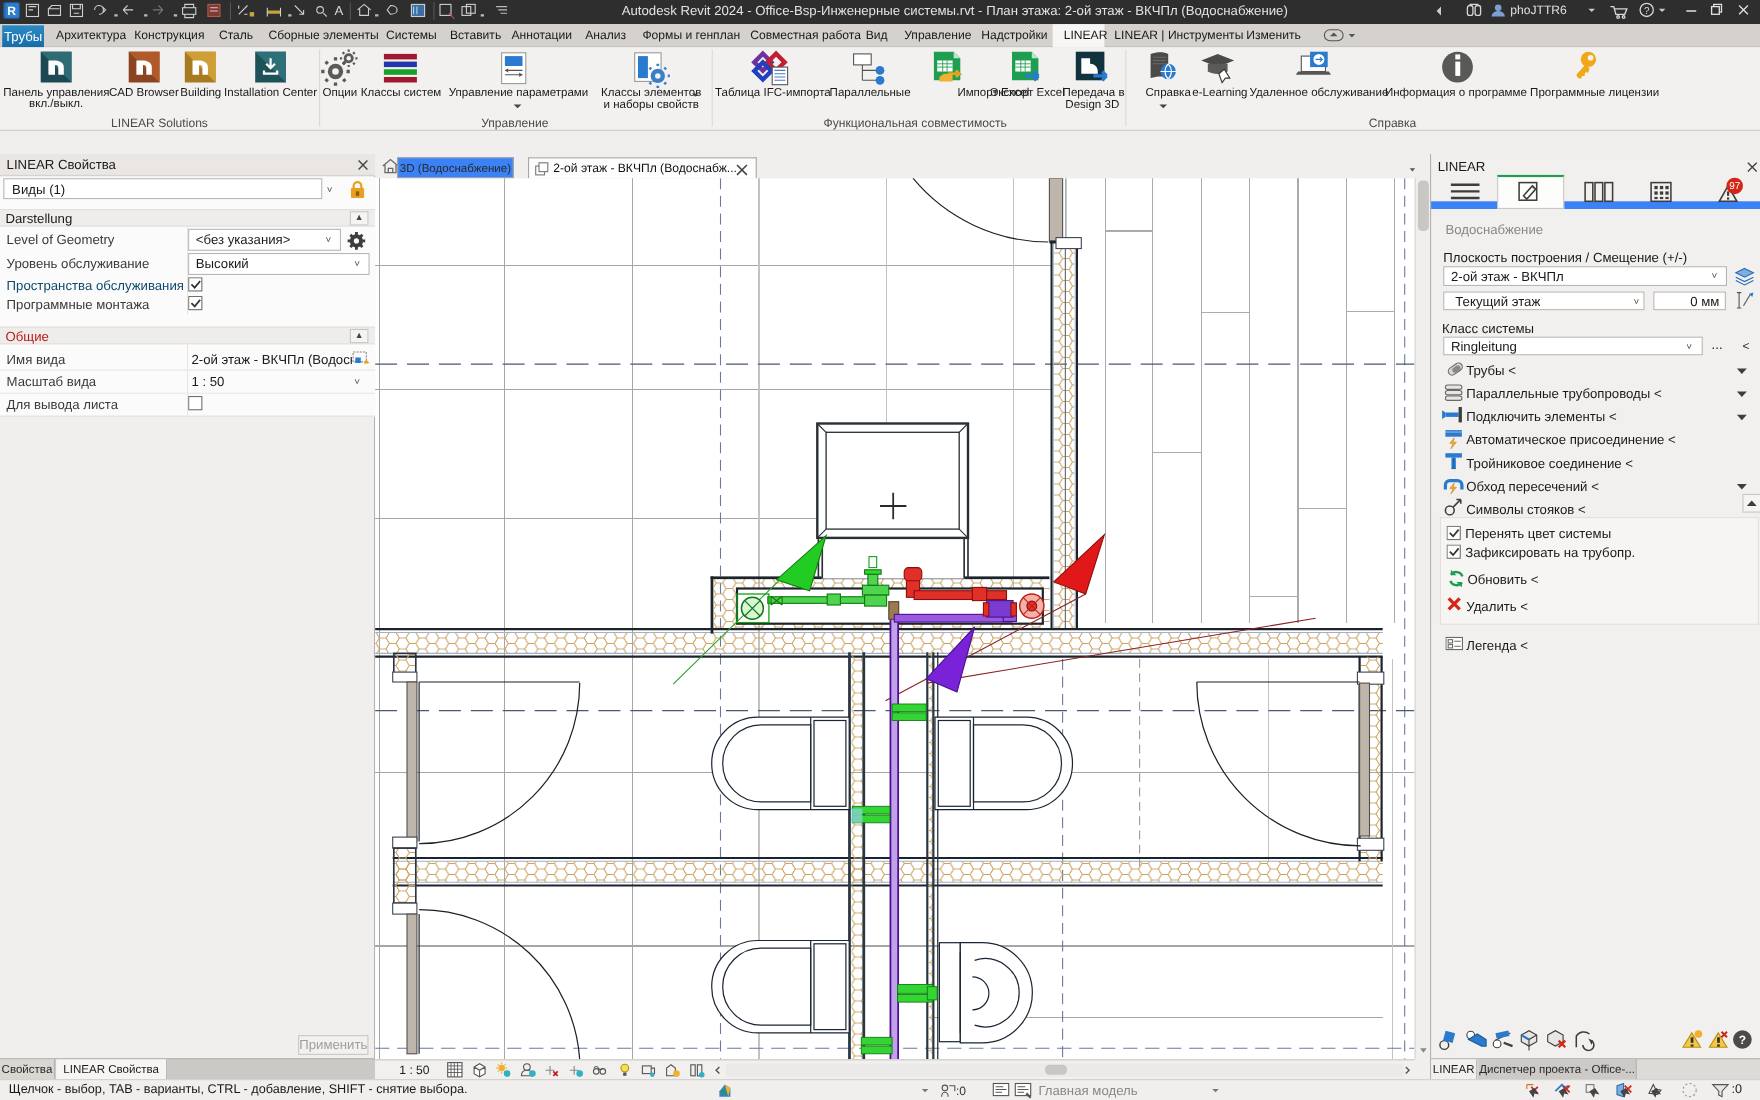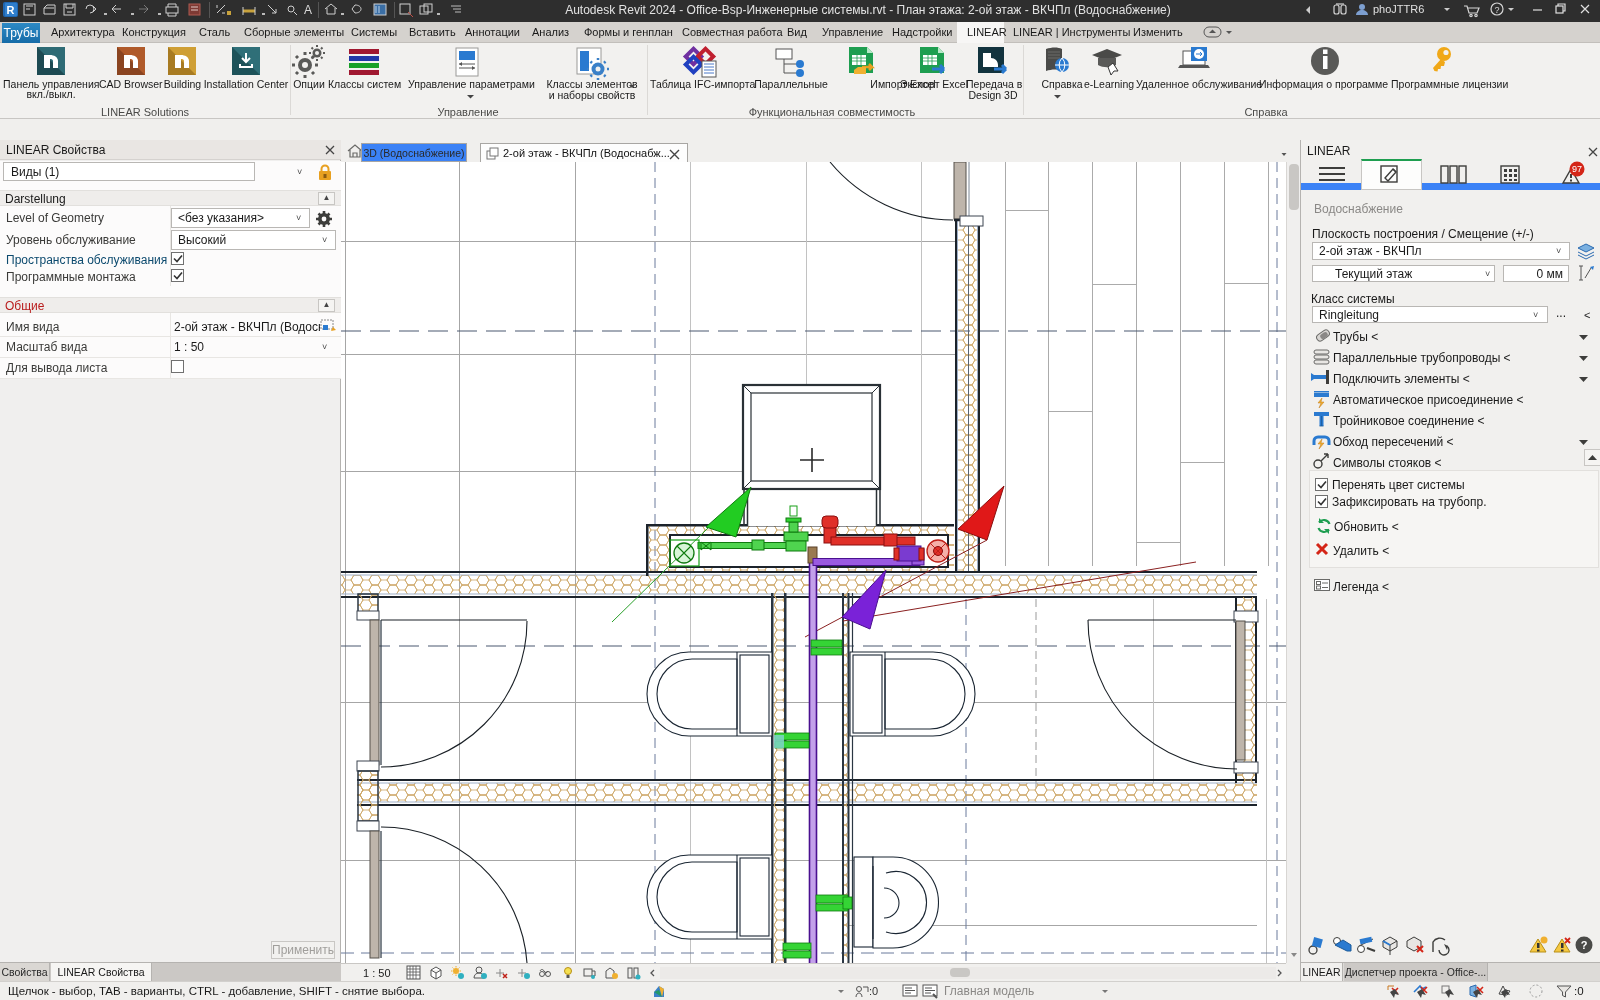--- a/index.html
+++ b/index.html
@@ -285,21 +285,21 @@
 </div>
 <div class="abs" id="midstrip"></div>
 <div class="abs" id="leftpanel">
 <div style="position:absolute;left:0;top:0;width:341px;height:20px;background:#e9e6e3;border-bottom:1px solid #d5d2cf;">
 <span style="position:absolute;left:6px;top:3px;font-size:12px;color:#1a1a1a;">LINEAR Свойства</span>
 <svg width="12" height="12" style="position:absolute;left:324px;top:4px">
         <path d="M2 2l8 8M10 2l-8 8" stroke="#444" stroke-width="1.3"></path>
       </svg>
 </div>
 <div style="position:absolute;left:0;top:21px;width:341px;height:218px;background:#fcfbfb;border-bottom:1px solid #d8d6d3;"></div>
-<div class="combo" style="left:3px;top:22px;width:252px;height:19px;line-height:18px;padding-left:7px;">Виды (1)</div>
+<div class="combo" style="left:3px;top:22px;width:290px;height:19px;line-height:18px;padding-left:7px;">Виды (1)</div>
 <div class="chev" style="left:297px;top:27px;">˅</div>
 <svg width="16" height="17" style="position:absolute;left:317px;top:24px">
 <rect x="2" y="7" width="12" height="9" rx="1" fill="#e8a020"></rect>
 <path d="M4.5 7V5a3.5 3.5 0 0 1 7 0v2" stroke="#e8a020" stroke-width="2" fill="none"></path>
 <rect x="6.5" y="10" width="3" height="4" fill="#8a5a10"></rect>
 </svg>
 <div style="position:absolute;left:0;top:50px;width:341px;height:16px;background:#efedeb;border-top:1px solid #e2e0dd;border-bottom:1px solid #e2e0dd;">
 <span style="position:absolute;left:5px;top:1px;font-size:12px;color:#1a1a1a;">Darstellung</span>
 <div style="position:absolute;left:318px;top:1px;width:17px;height:13px;background:#f5f4f2;border:1px solid #c8c6c3;font-size:8px;text-align:center;color:#444;">▲</div>
 </div>
@@ -688,21 +688,21 @@
 </div>
 <div class="glbl" style="left:13px;top:62px;">Водоснабжение</div>
 <div class="lbl" style="left:11px;top:87px;">Плоскость построения / Смещение (+/-)</div>
 <div class="combo" style="left:11px;top:102px;width:258px;height:18px;line-height:17px;padding-left:6px;">2-ой этаж - ВКЧПл</div>
 <div class="chev" style="left:255px;top:106px;">˅</div>
 <svg width="20" height="18" style="position:absolute;left:275px;top:102px">
 <path d="M10 2l8 4-8 4-8-4z" fill="#7ab0e0" stroke="#2a6ab0"></path>
 <path d="M2 10l8 4 8-4" fill="none" stroke="#2a6ab0"></path>
 <path d="M2 13l8 4 8-4" fill="none" stroke="#2a6ab0"></path>
 </svg>
-<div class="combo" style="left:11px;top:125px;width:183px;height:17px;line-height:16px;padding-left:22px;">Текущий этаж</div>
+<div class="combo" style="left:11px;top:125px;width:183px;height:17px;line-height:16px;padding-left:10px;">Текущий этаж</div>
 <div class="chev" style="left:184px;top:129px;">˅</div>
 <div class="combo" style="left:202px;top:125px;width:66px;height:17px;line-height:16px;text-align:right;padding-right:5px;">0 мм</div>
 <svg width="20" height="20" style="position:absolute;left:276px;top:124px">
 <path d="M4 2v14M2 2h4M2 16h4" stroke="#555" fill="none"></path>
 <path d="M14 4l-6 10" stroke="#555"></path>
       <path d="M13 3l4-1-1 4z" fill="#2a7ad0"></path>
 </svg>
 <div class="lbl" style="left:10px;top:152px;">Класс системы</div>
 <div class="combo" style="left:11px;top:166px;width:236px;height:17px;line-height:16px;padding-left:6px;">Ringleitung</div>
 <div class="chev" style="left:232px;top:170px;">˅</div>

